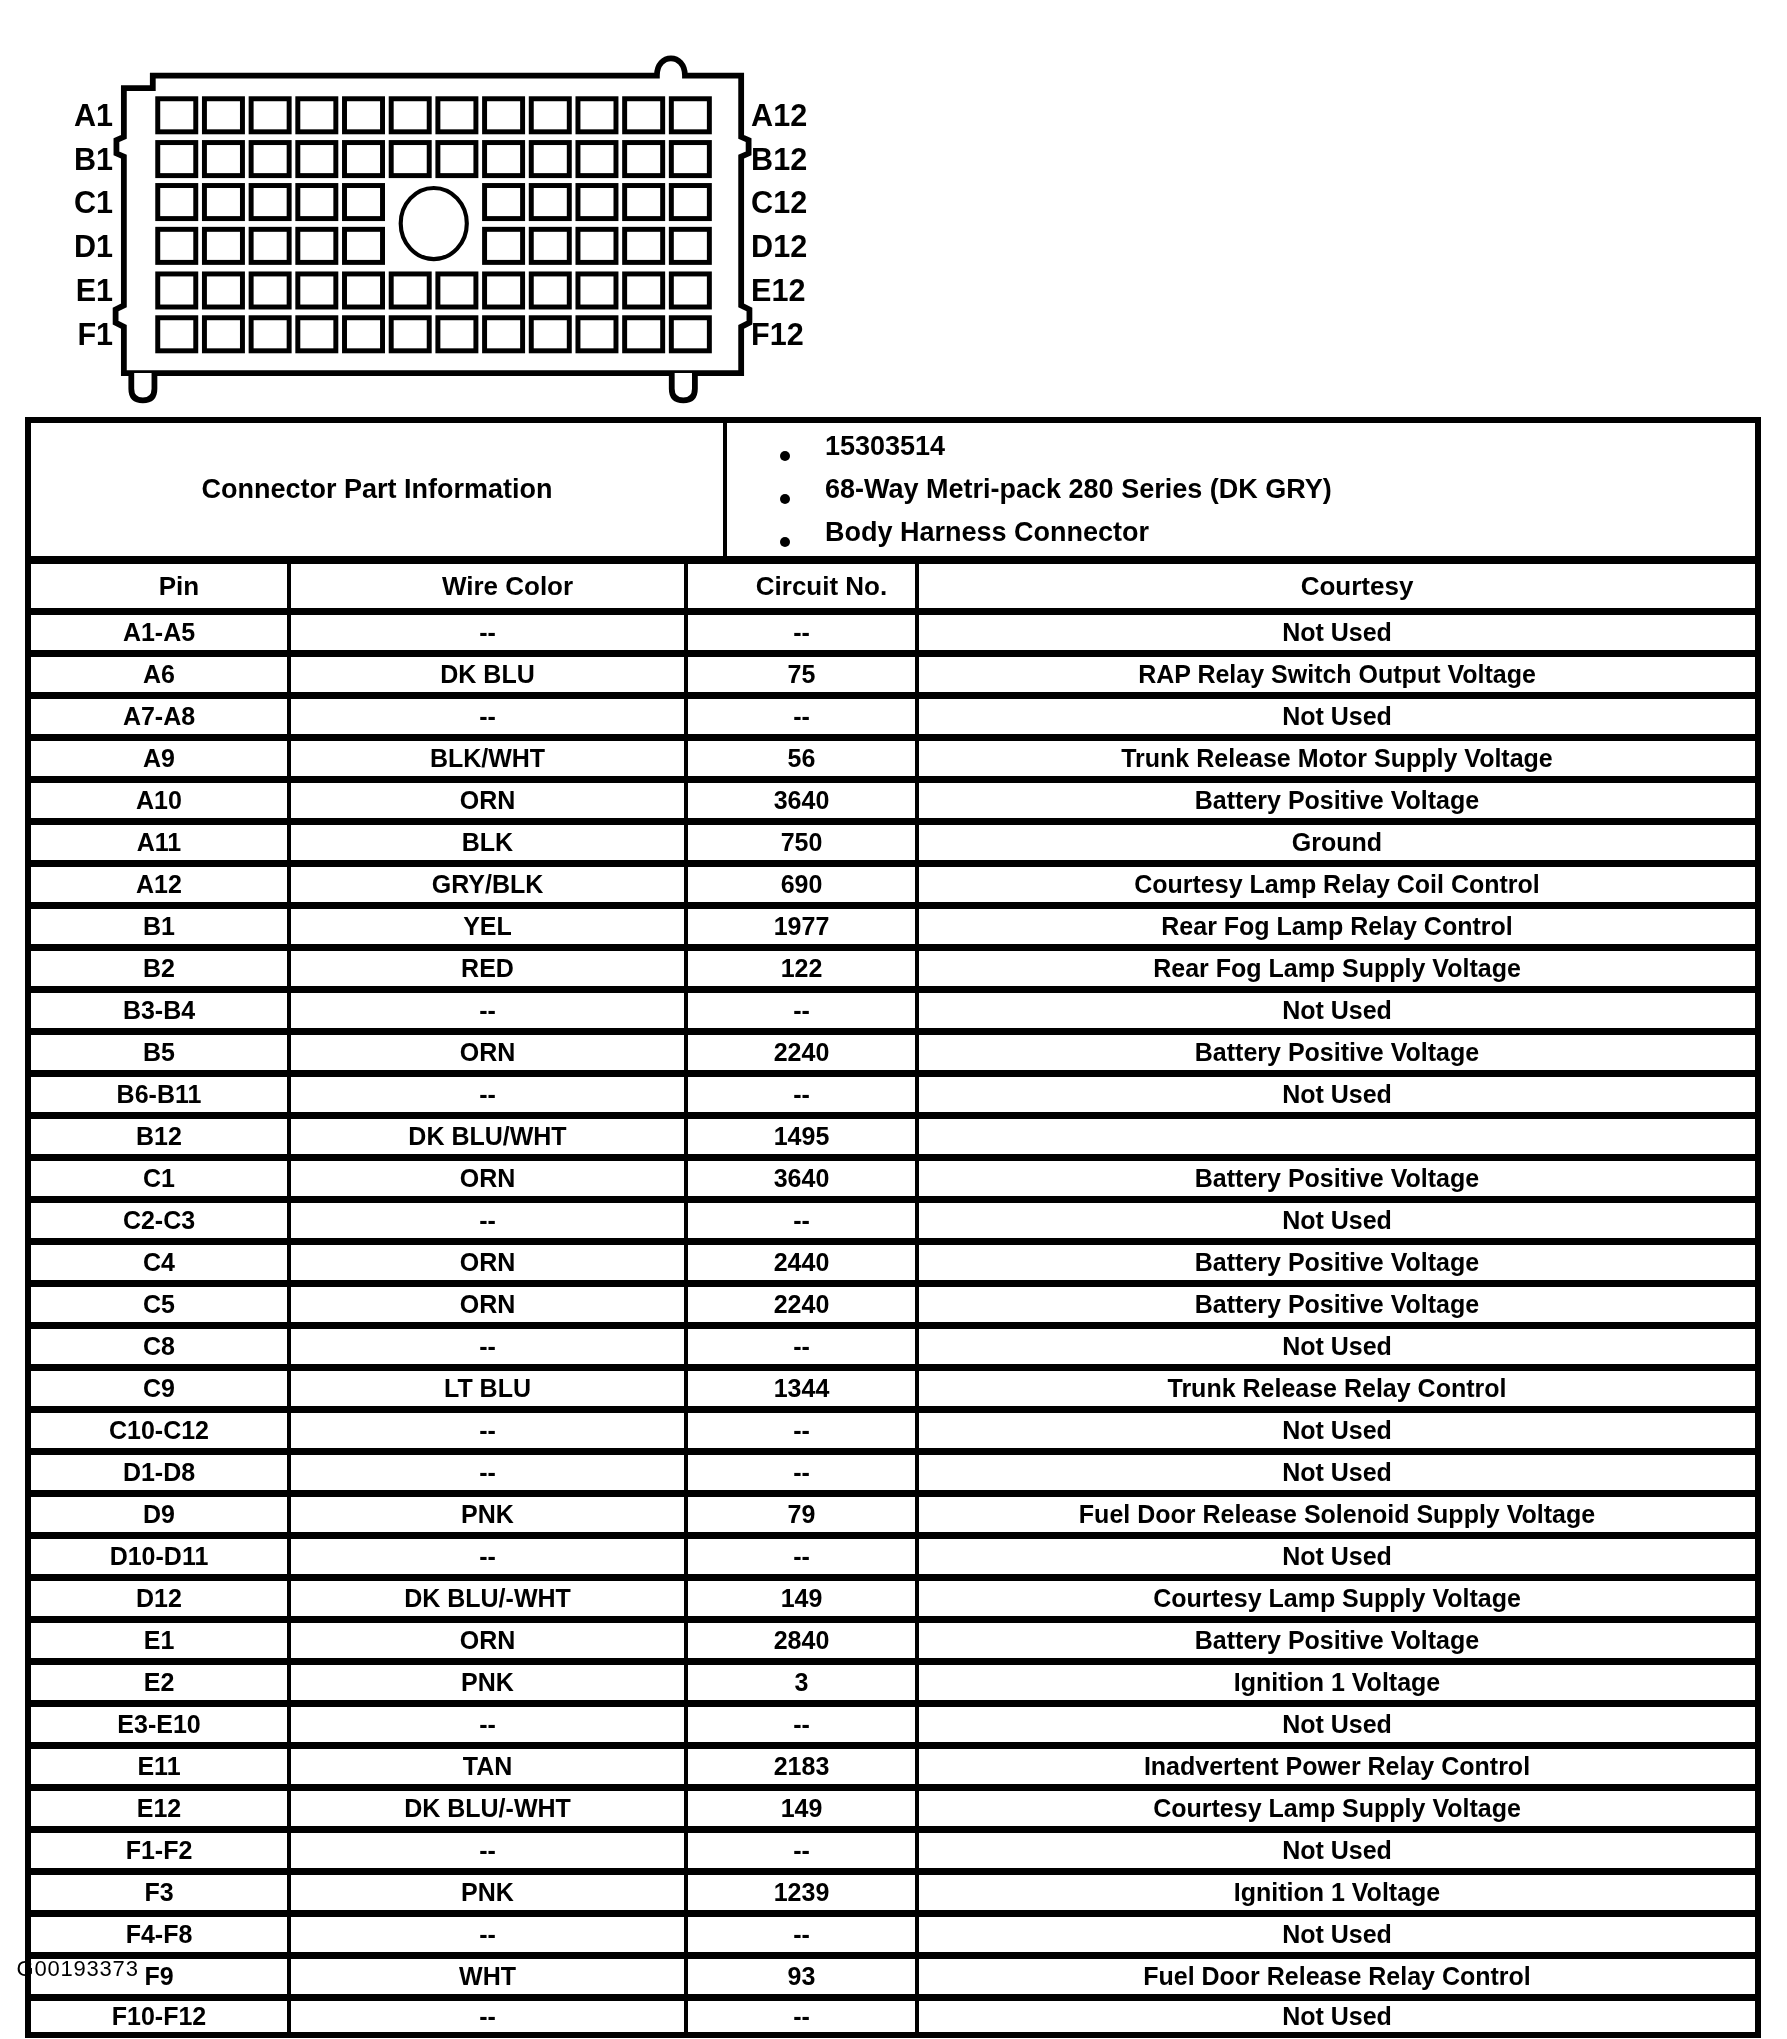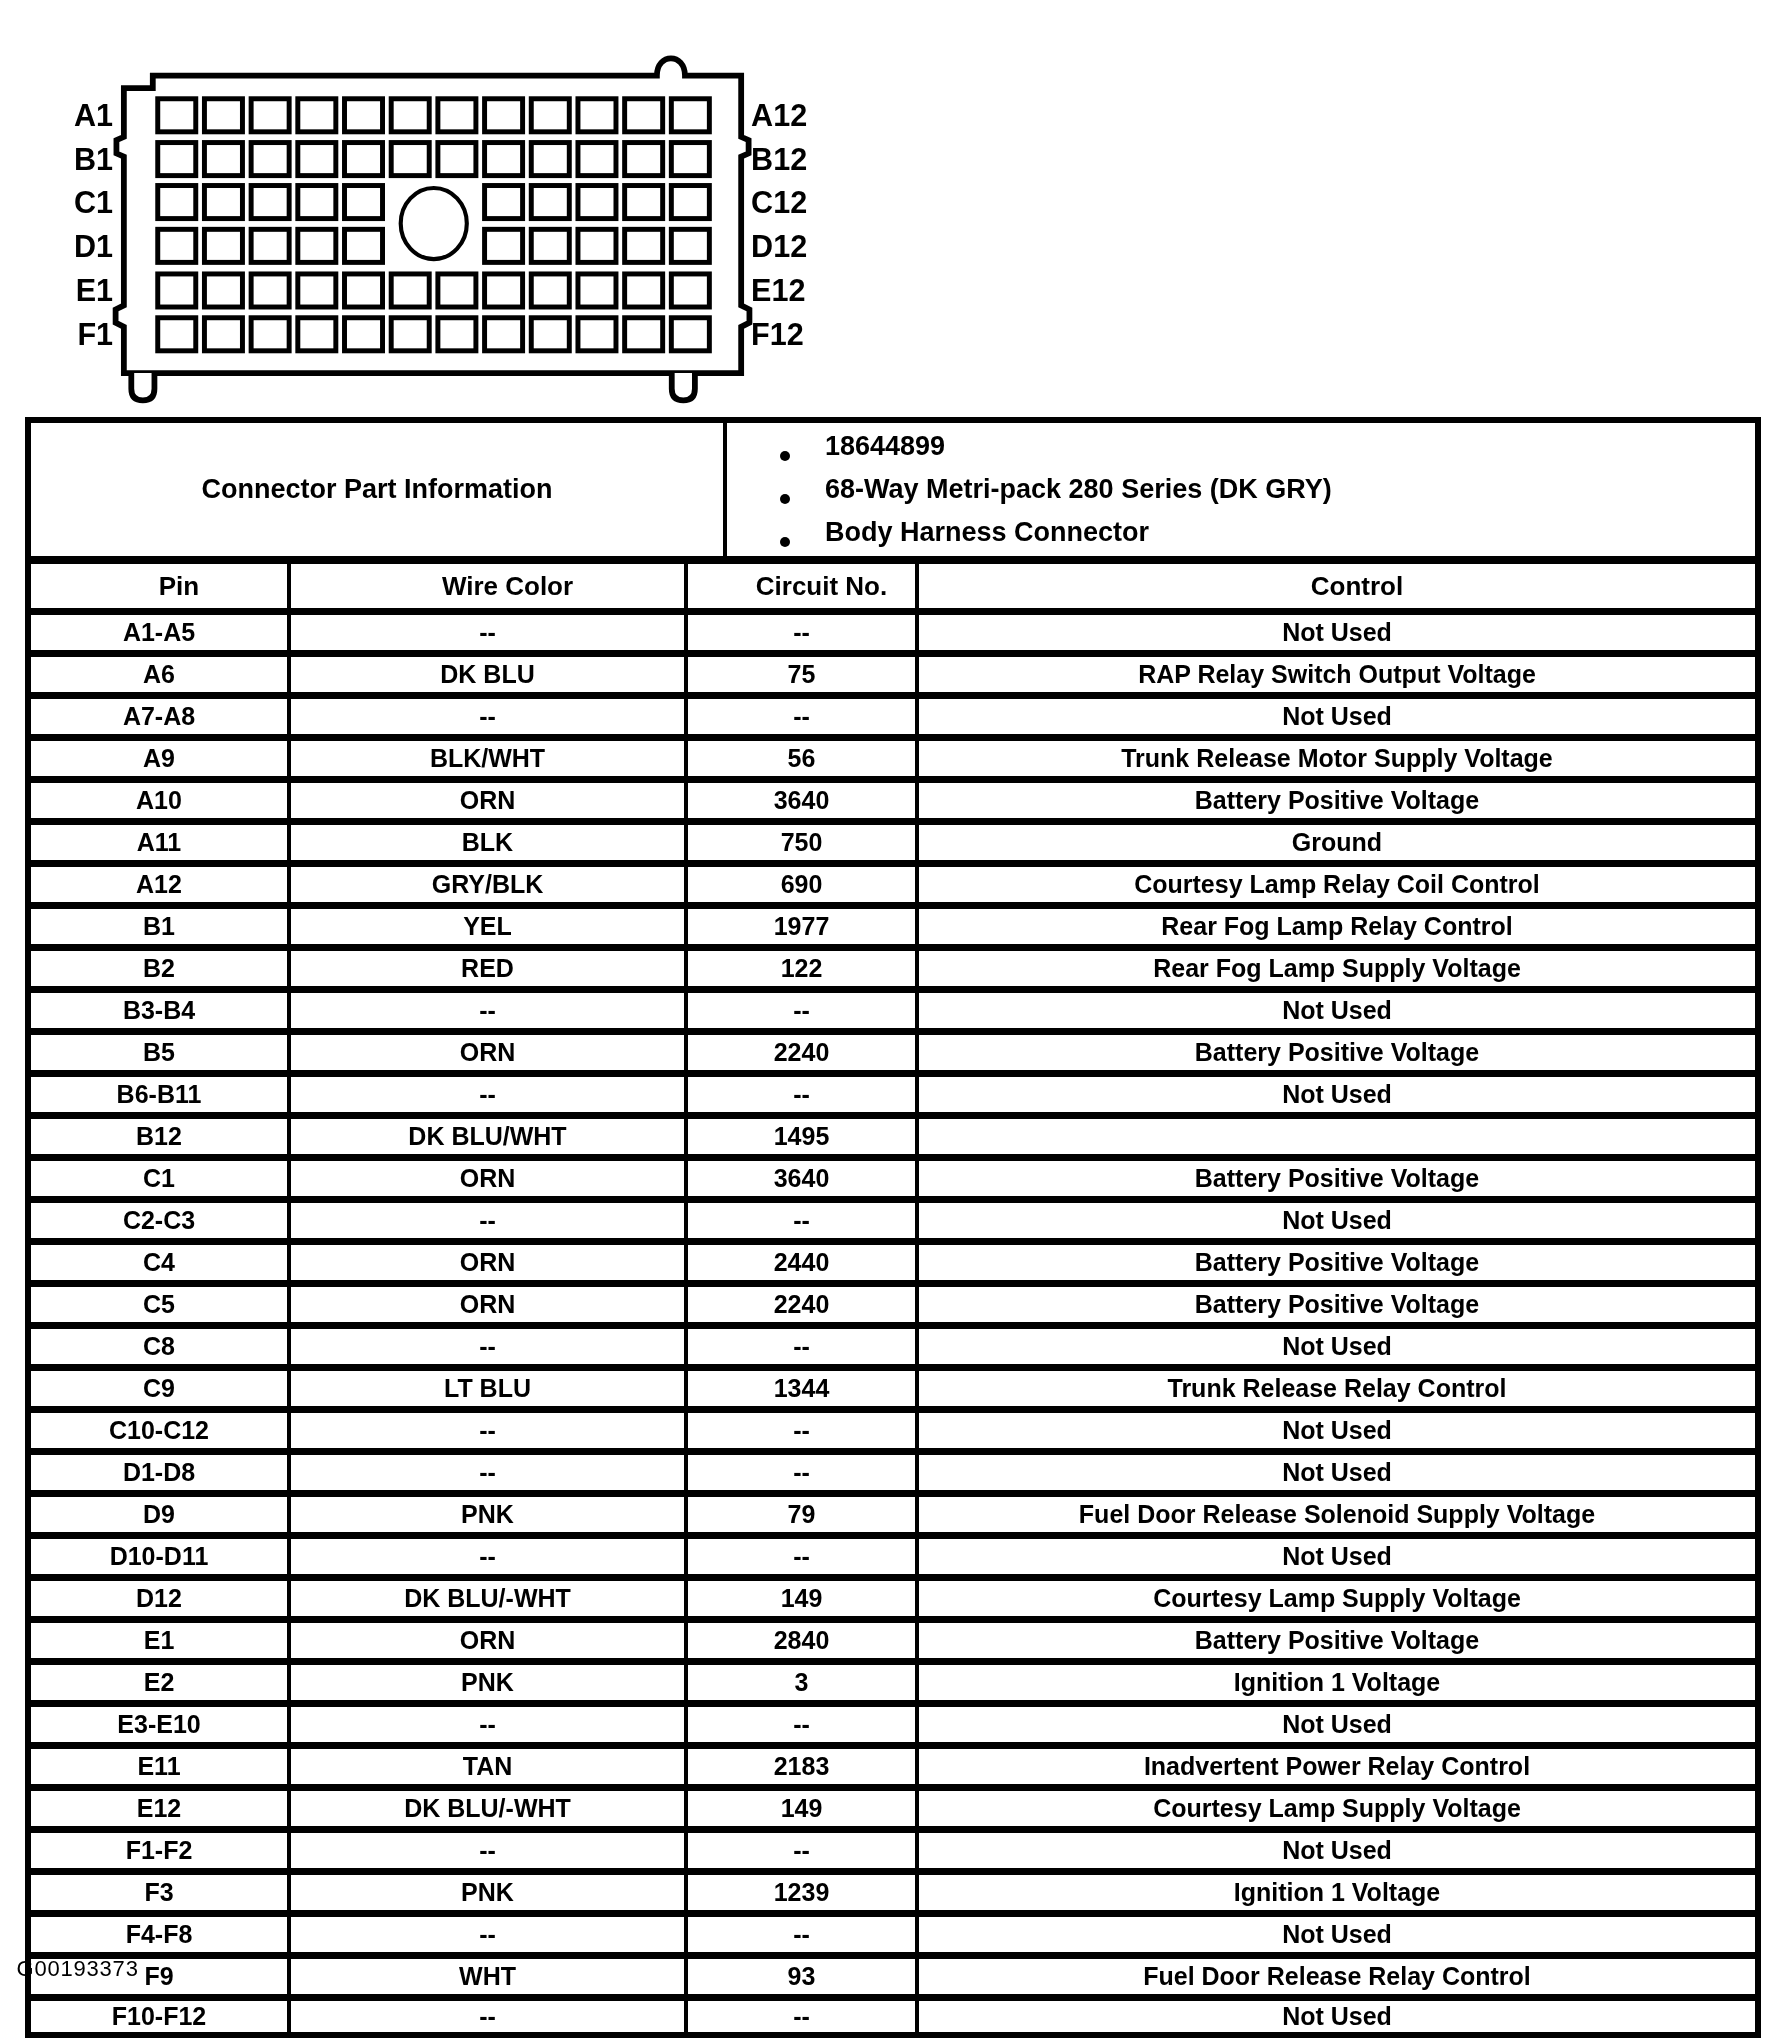--- a/index.html
+++ b/index.html
@@ -175,37 +175,37 @@
       </g>
   </svg>
 </div>
 
 <div id="pin-table">
   <div class="part-header">
     <div class="ph-left">Connector Part Information</div>
     <div class="ph-right" id="part-info-list">
         <div class="bullet-line">
           <span class="bullet-dot"></span>
-          <span class="bullet-text">18644899</span>
+          <span class="bullet-text">15303514</span>
         </div>
         <div class="bullet-line">
           <span class="bullet-dot"></span>
           <span class="bullet-text">68-Way Metri-pack 280 Series (DK GRY)</span>
         </div>
         <div class="bullet-line">
           <span class="bullet-dot"></span>
           <span class="bullet-text">Body Harness Connector</span>
         </div>
       </div>
   </div>
   <div class="col-header" id="col-header">
       <div class="cell c-pin">Pin</div>
       <div class="cell c-wire">Wire Color</div>
       <div class="cell c-circuit">Circuit No.</div>
-      <div class="cell c-func">Control</div>
+      <div class="cell c-func">Courtesy</div>
     </div>
   <div id="rows">
       <div class="trow">
         <div class="cell c-pin">A1-A5</div>
         <div class="cell c-wire">--</div>
         <div class="cell c-circuit">--</div>
         <div class="cell c-func">Not Used</div>
       </div>
       <div class="trow">
         <div class="cell c-pin">A6</div>

